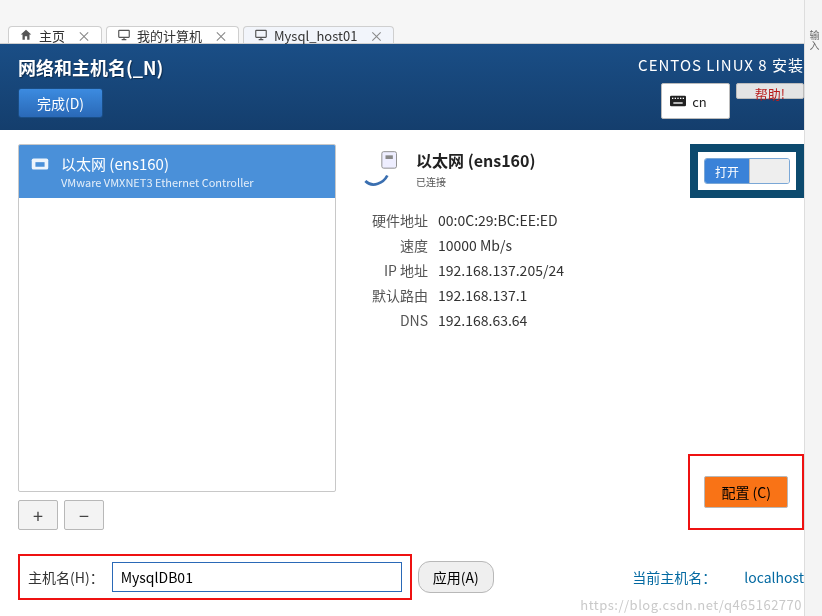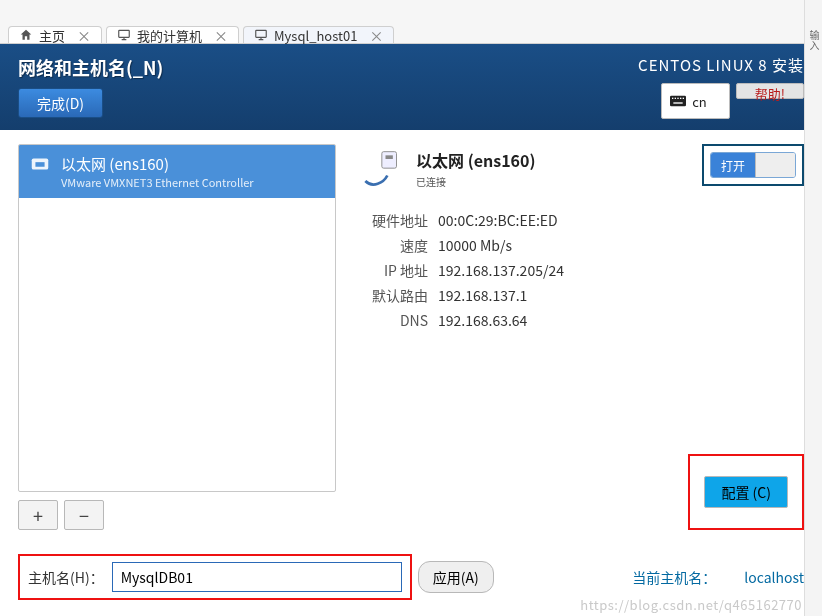--- a/index.html
+++ b/index.html
@@ -31,29 +31,29 @@
   .nic-item .nic-sub { font-size:11px; opacity:.85; }
   .nic-item svg { flex:0 0 22px; height:22px; }
   .addremove { margin-top:8px; display:flex; gap:6px; }
   .sqbtn { width:40px; height:30px; border:1px solid #b8b8b8; background:#f3f3f3; font-size:18px; color:#444; cursor:pointer; border-radius:2px; }
   
   .detail { flex:1; position:relative; padding:4px 6px; }
   .detail-head { display:flex; gap:14px; align-items:flex-start; }
   .detail-head svg { width:44px; height:44px; }
   .detail-head .dtitle { font-size:16px; font-weight:600; color:#222; }
   .detail-head .dstatus { font-size:10px; color:#555; margin-top:2px; }
-  .toggle-wrap { position:absolute; right:0; top:0; border:2px solid #0c4a6e; padding:6px; }
+  .toggle-wrap { position:absolute; right:0; top:0; border:8px solid #0c4a6e; padding:6px; }
   .toggle { width:86px; height:26px; border:1px solid #7aa7d6; border-radius:3px; display:flex; cursor:pointer; overflow:hidden; }
   .toggle .on { flex:1; background:#3a82d8; color:#fff; font-size:12px; display:flex; align-items:center; justify-content:center; }
   .toggle .knob { width:40px; background:#eee; border-left:1px solid #bbb; }
   .kv { margin-top:18px; font-size:14px; color:#333; }
   .kv .row { display:flex; margin:5px 0; }
   .kv .k { width:70px; text-align:right; color:#555; margin-right:10px; }
   .config-wrap { position:absolute; right:0; bottom:0; border:2px solid #e11; padding:20px 14px; }
-  .config-btn { height:32px; padding:0 16px; border:1px solid #b8b8b8; background:#0ea5e9; border-radius:2px; font-size:14px; cursor:pointer; }
+  .config-btn { height:32px; padding:0 16px; border:1px solid #b8b8b8; background:#f97316; border-radius:2px; font-size:14px; cursor:pointer; }
   
   .bottom { padding:24px 18px 0 18px; display:flex; align-items:center; position:relative;justify-content:center; }
   .host-box { border:2px solid #e11; padding:6px 8px; display:flex; align-items:center; gap:8px; }
   .host-label { font-size:14px; color:#333; }
   .host-input { width:290px; height:30px; border:1px solid #2a69b7; padding:0 8px; font-size:14px; outline:none; }
   .apply-btn { height:32px; padding:0 14px; border:1px solid #b8b8b8; background:#efefef; border-radius:12px; font-size:14px; cursor:pointer; margin-left:6px; }
   .cur-host { margin-left:auto; font-size:14px; color:#0369a1; display:flex; gap:28px; align-items:center; }
   .watermark { position:absolute; right:20px; bottom:2px; font-size:13px; color:#c9c9c9; letter-spacing:.5px; pointer-events:none; }
 </style>
 </head>

